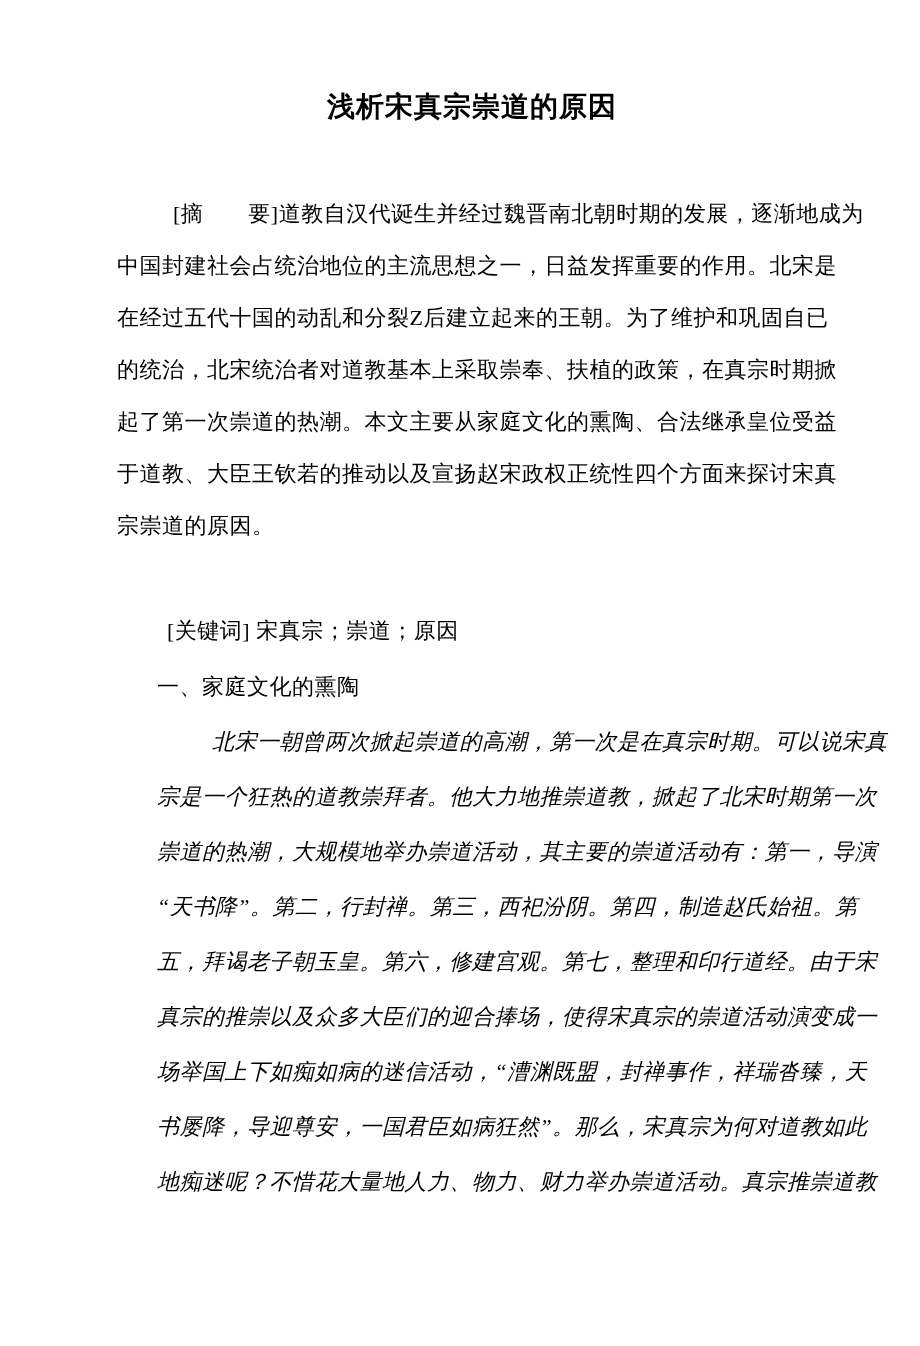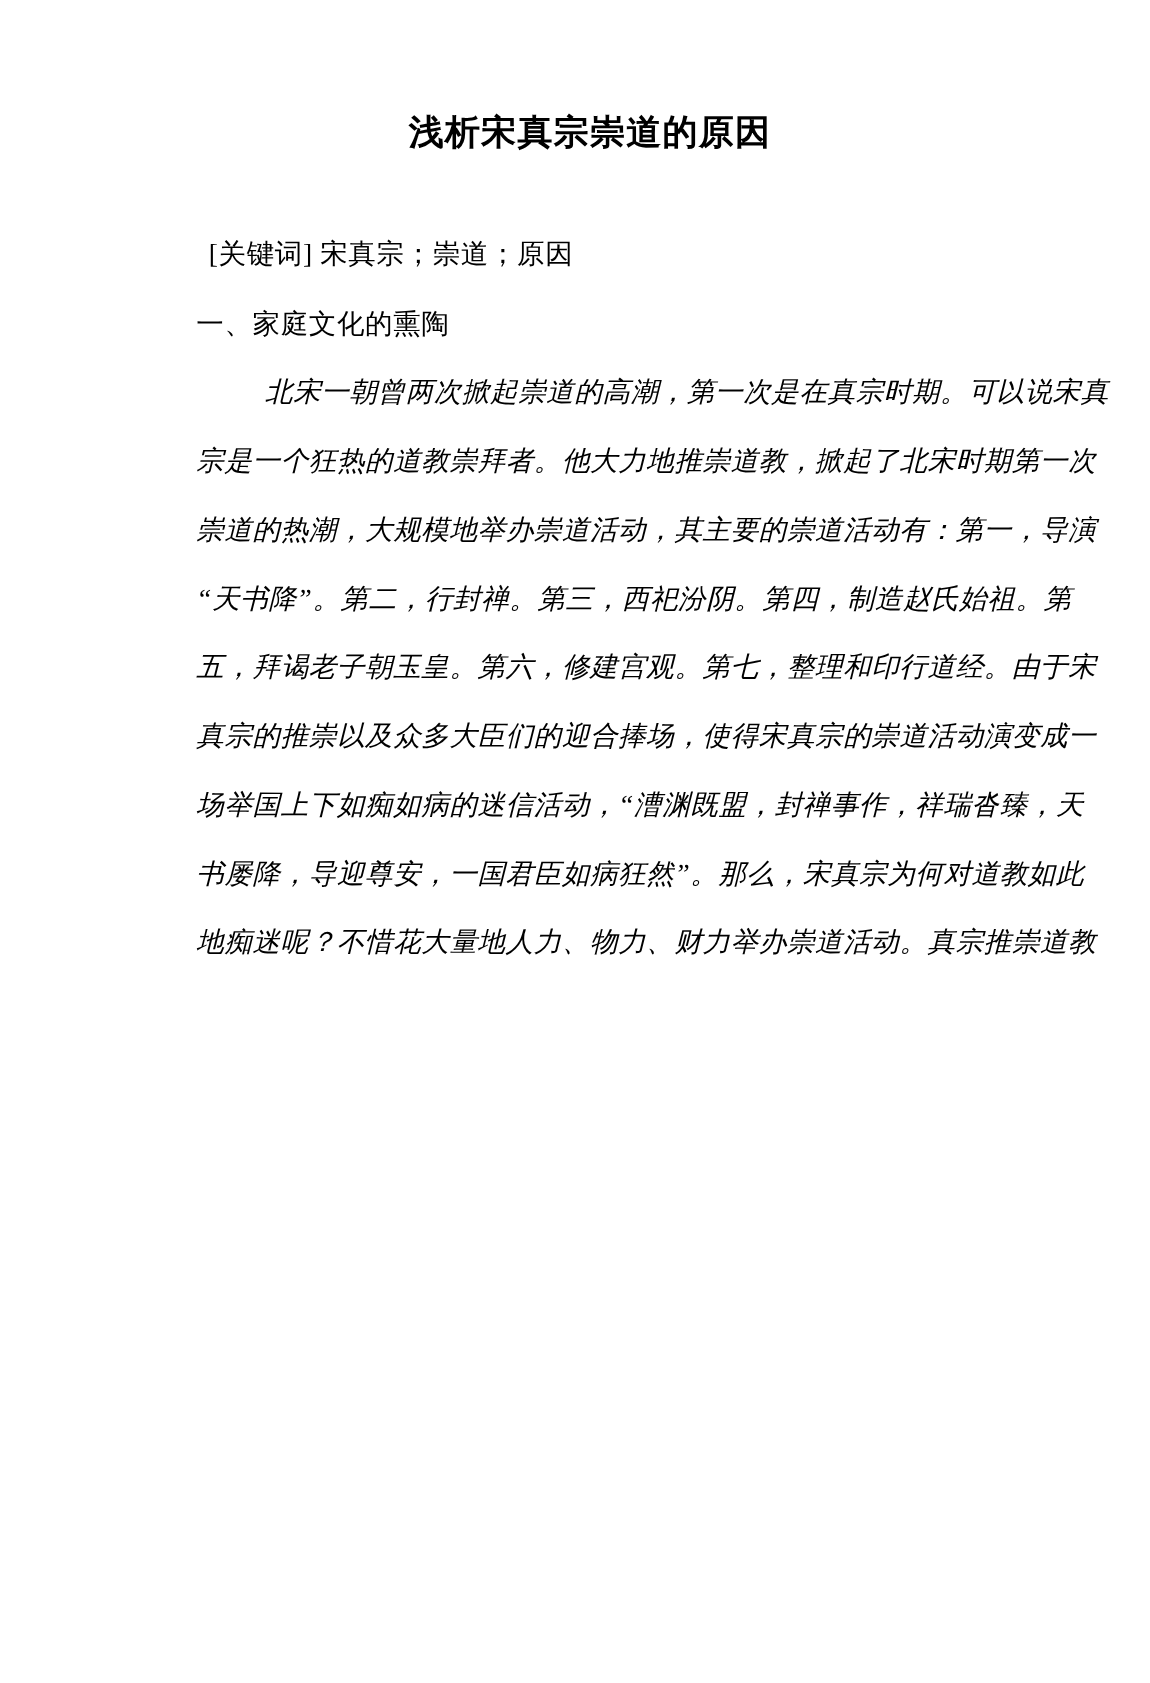--- a/index.html
+++ b/index.html
@@ -56,20 +56,27 @@
       letter-spacing: 0.5px;
       font-style: italic;
     }
   </style>
 </head>
 <body>
 
 <div class="page">
   <h1 class="doc-title">浅析宋真宗崇道的原因</h1>
 
+  <p class="abstract">[摘　　要]道教自汉代诞生并经过魏晋南北朝时期的发展，逐渐地成为
+中国封建社会占统治地位的主流思想之一，日益发挥重要的作用。北宋是
+在经过五代十国的动乱和分裂Z后建立起来的王朝。为了维护和巩固自已
+的统治，北宋统治者对道教基本上采取崇奉、扶植的政策，在真宗时期掀
+起了第一次崇道的热潮。本文主要从家庭文化的熏陶、合法继承皇位受益
+于道教、大臣王钦若的推动以及宣扬赵宋政权正统性四个方面来探讨宋真
+宗崇道的原因。</p>
 
   <p class="keywords">[关键词] 宋真宗；崇道；原因</p>
 
   <h2 class="section-heading">一、家庭文化的熏陶</h2>
 
   <p class="body-text">北宋一朝曾两次掀起崇道的高潮，第一次是在真宗时期。可以说宋真
 宗是一个狂热的道教崇拜者。他大力地推崇道教，掀起了北宋时期第一次
 崇道的热潮，大规模地举办崇道活动，其主要的崇道活动有：第一，导演
 “天书降”。第二，行封禅。第三，西祀汾阴。第四，制造赵氏始祖。第
 五，拜谒老子朝玉皇。第六，修建宫观。第七，整理和印行道经。由于宋

